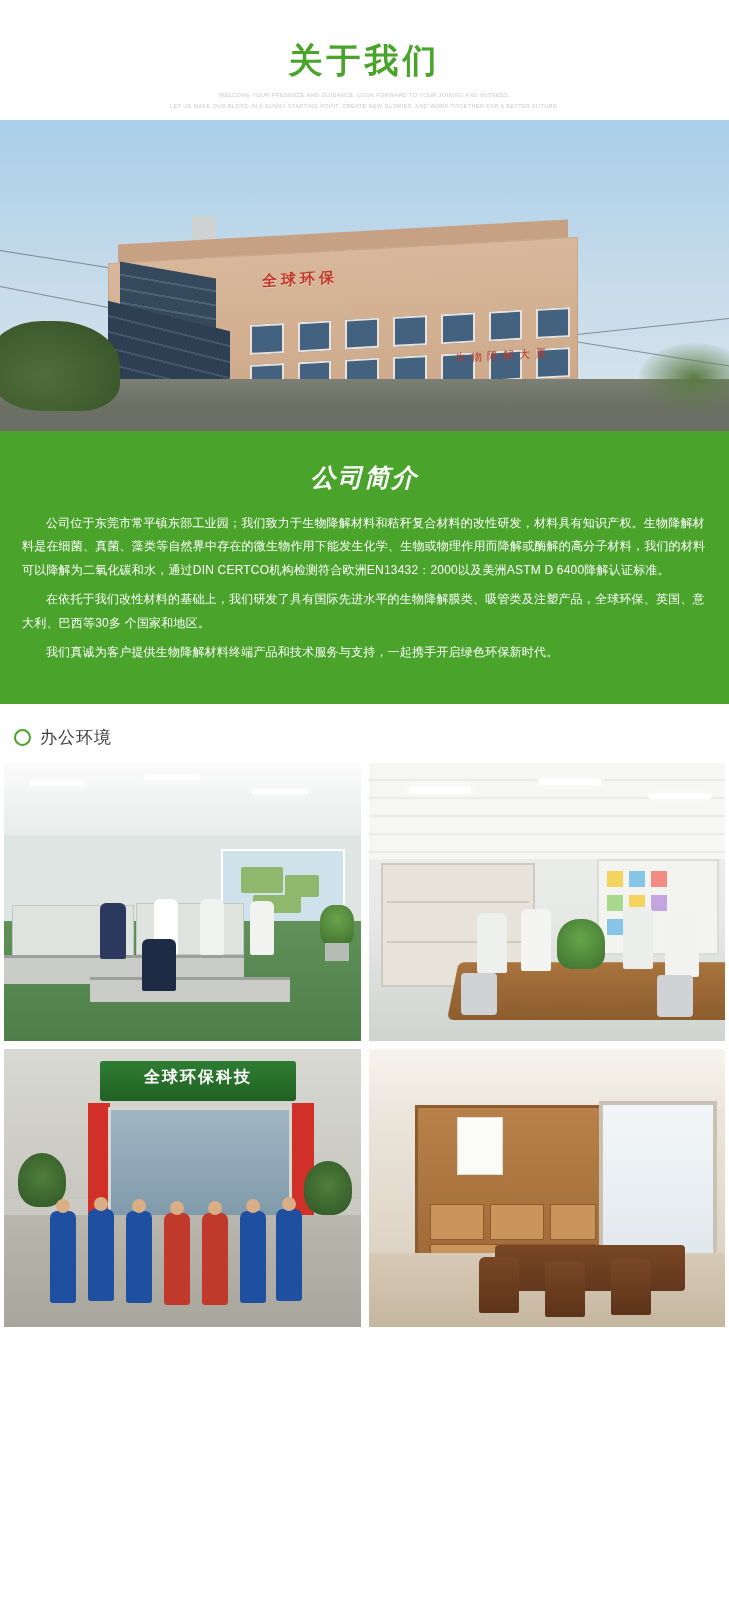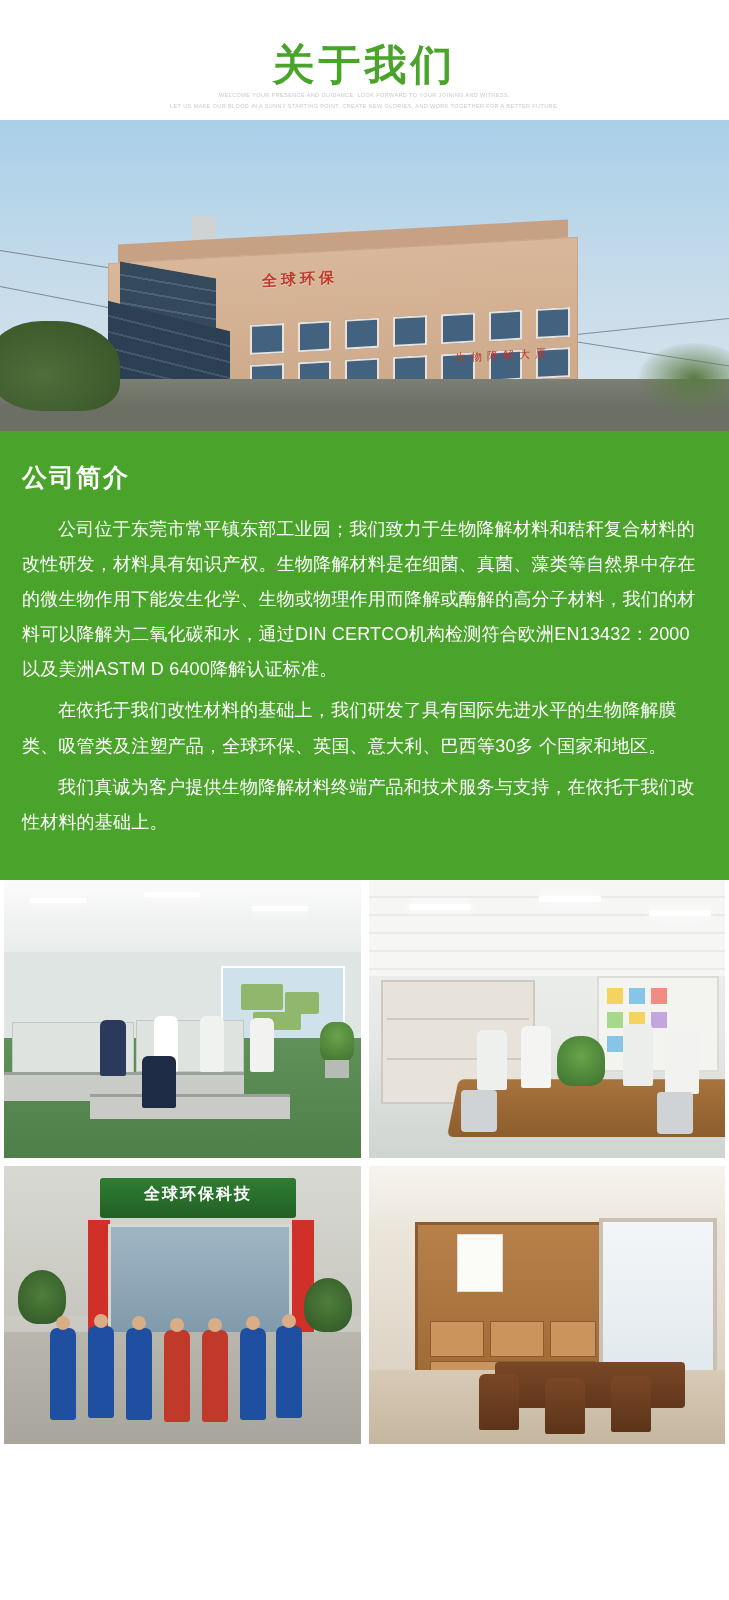--- a/index.html
+++ b/index.html
@@ -35,21 +35,21 @@
     letter-spacing: 6px;
     color: #e3e3e3;
     line-height: 1;
     user-select: none;
   }
   .header-title {
     position: absolute;
     top: 40px;
     left: 0;
     right: 0;
-    font-size: 42px;
+    font-size: 34px;
     font-weight: bold;
     color: #4aa42b;
     letter-spacing: 4px;
     line-height: 1.2;
   }
   .header-sub1 {
     position: absolute;
     top: 92px;
     left: 0;
     right: 0;
@@ -219,28 +219,30 @@
     border-radius: 50%;
   }
 
   
   .intro {
     background: #4aa32a;
     color: #ffffff;
     padding: 24px 22px 34px 22px;
   }
   .intro-title {
+    text-align: center;
     font-size: 25px;
     font-weight: bold;
     letter-spacing: 2px;
     margin: 6px 0 18px 0;
+    font-style: italic;
   }
   .intro p {
     margin: 0 0 6px 0;
-    font-size: 18px;
+    font-size: 12px;
     line-height: 1.95;
     text-indent: 2em;
     letter-spacing: 0.2px;
   }
 
   
   .section-head {
     display: flex;
     align-items: center;
     gap: 9px;
@@ -385,23 +387,27 @@
     <div class="ground"></div>
     <div class="road"></div>
     <div class="left-bush"></div>
     <div class="right-bush"></div>
   </div>
 
   <div class="intro">
     <div class="intro-title">公司简介</div>
     <p>公司位于东莞市常平镇东部工业园；我们致力于生物降解材料和秸秆复合材料的改性研发，材料具有知识产权。生物降解材料是在细菌、真菌、藻类等自然界中存在的微生物作用下能发生化学、生物或物理作用而降解或酶解的高分子材料，我们的材料可以降解为二氧化碳和水，通过DIN CERTCO机构检测符合欧洲EN13432：2000以及美洲ASTM D 6400降解认证标准。</p>
     <p>在依托于我们改性材料的基础上，我们研发了具有国际先进水平的生物降解膜类、吸管类及注塑产品，全球环保、英国、意大利、巴西等30多 个国家和地区。</p>
-    <p>我们真诚为客户提供生物降解材料终端产品和技术服务与支持，在依托于我们改性材料的基础上。</p>
+    <p>我们真诚为客户提供生物降解材料终端产品和技术服务与支持，一起携手开启绿色环保新时代。</p>
   </div>
 
+  <div class="section-head">
+    <span class="ring"></span>
+    <span class="txt">办公环境</span>
+  </div>
 
   <div class="grid">
 
     <div class="photo p1">
       <div class="ceiling"></div>
       <div class="lamp" style="left:26px; top:18px;"></div>
       <div class="lamp" style="left:140px; top:12px;"></div>
       <div class="lamp" style="left:248px; top:26px;"></div>
       <div class="wall"></div>
       <div class="map">

